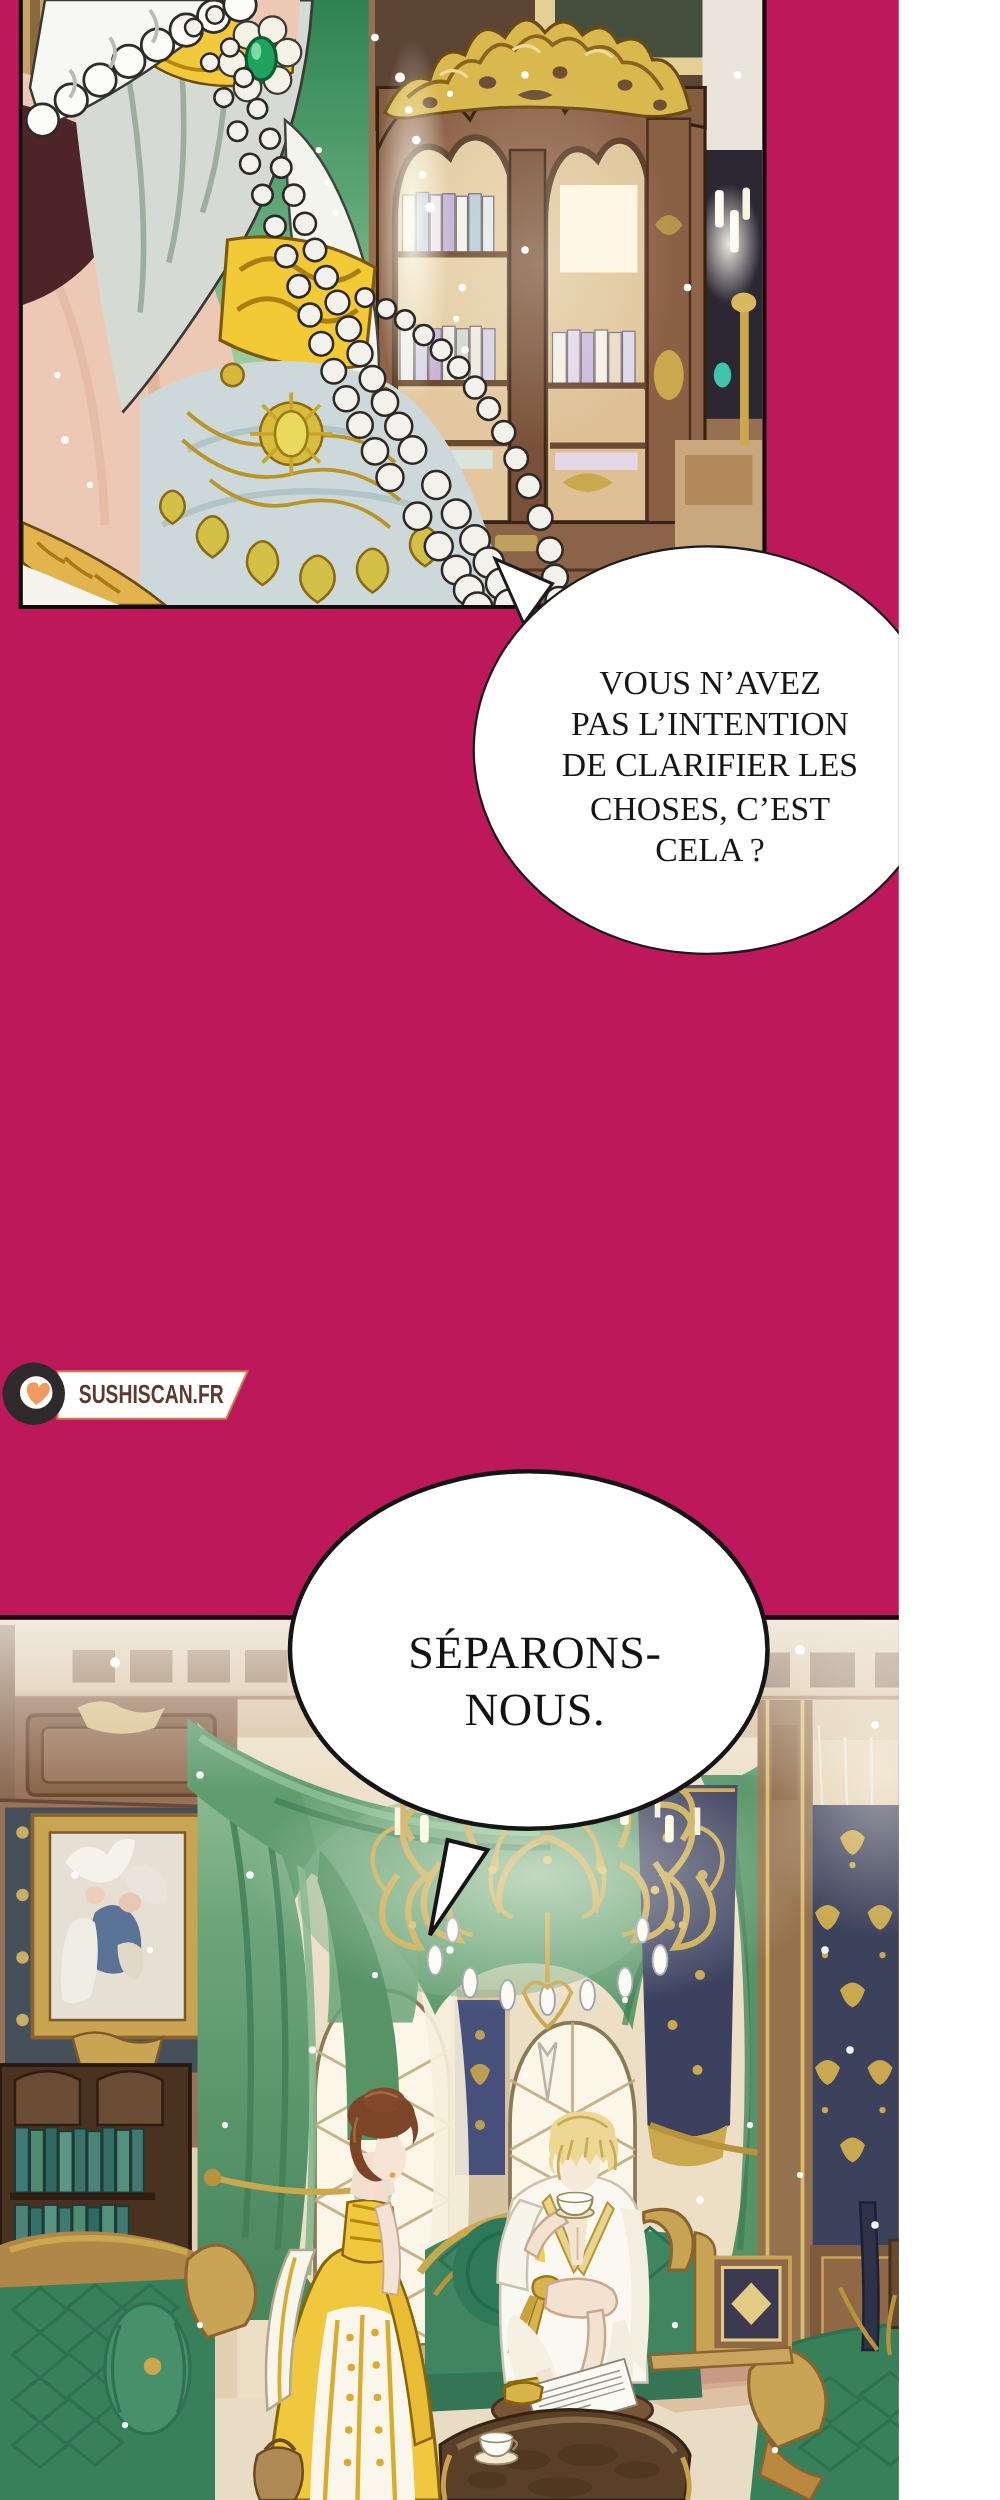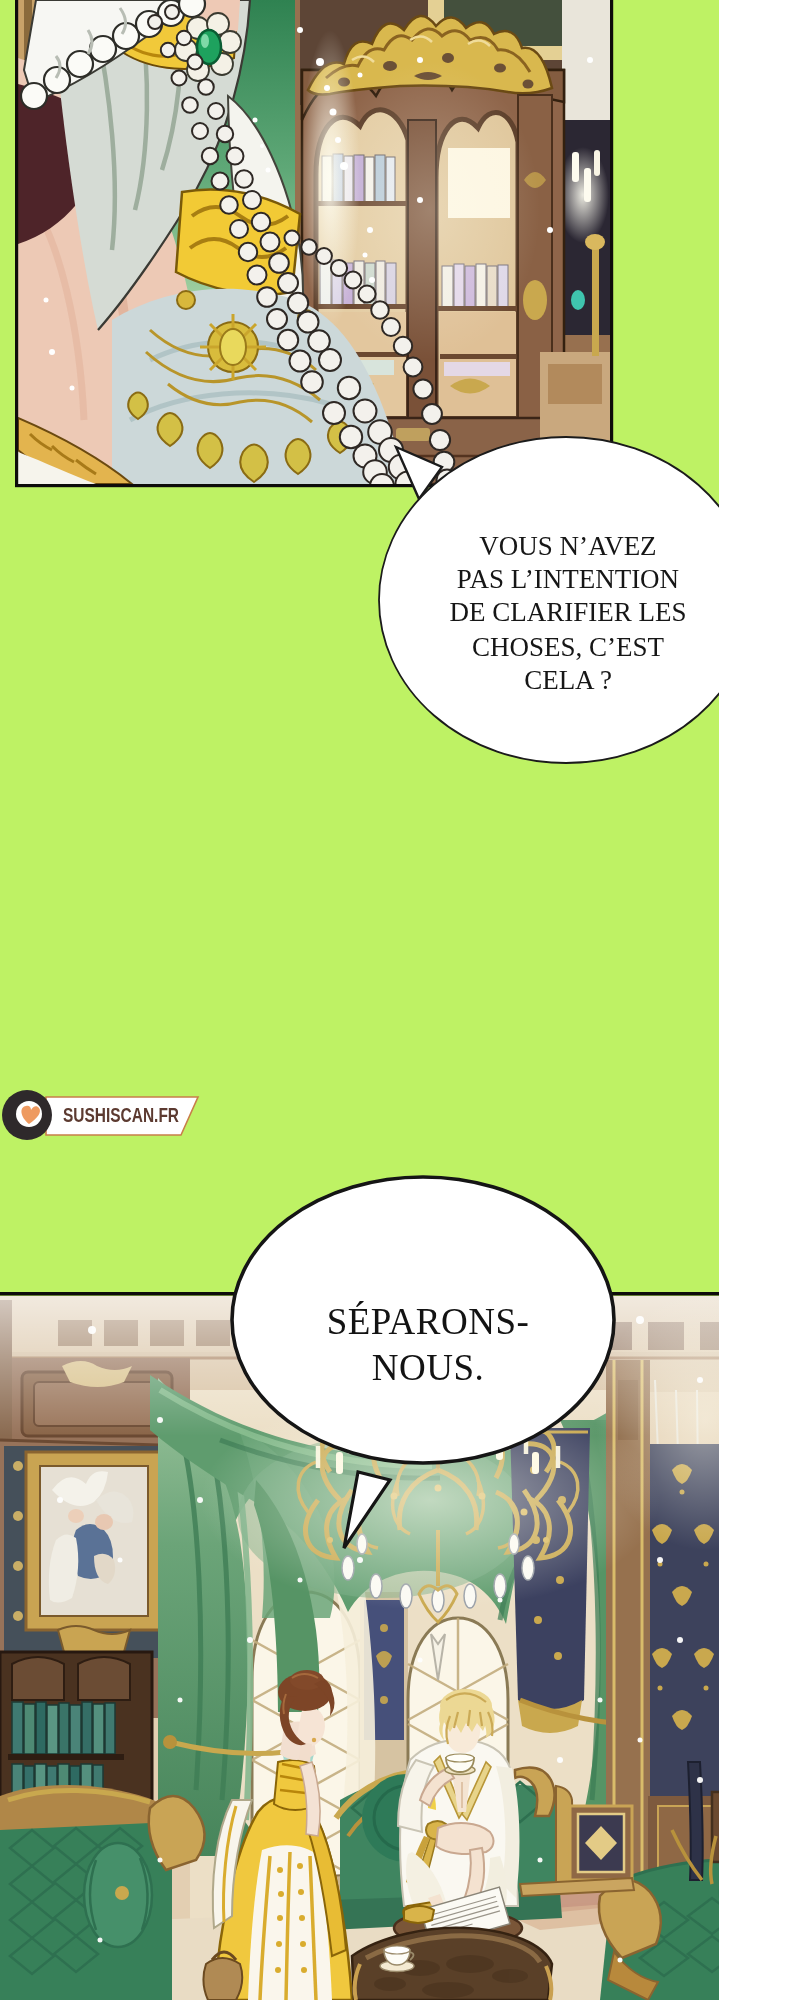--- a/index.html
+++ b/index.html
@@ -1,16 +1,16 @@
 <!DOCTYPE html>
 <html><head>
 <meta charset="utf-8">
 <style>
 html,body{margin:0;padding:0;background:#ffffff;}
-#page{position:relative;width:719px;height:2000px;overflow:hidden;background:#bef264;}
+#page{position:relative;width:719px;height:2000px;overflow:hidden;background:#be185d;}
 svg{display:block;}
 text{font-family:"Liberation Serif", serif;}
 </style>
 </head>
 <body>
 <div id="page">
 <svg width="800" height="2000" viewBox="0 0 800 2000">
 <defs>
 <linearGradient id="greenbg" x1="0" y1="0" x2="0" y2="1">
 <stop offset="0" stop-color="#2f8251"></stop>

